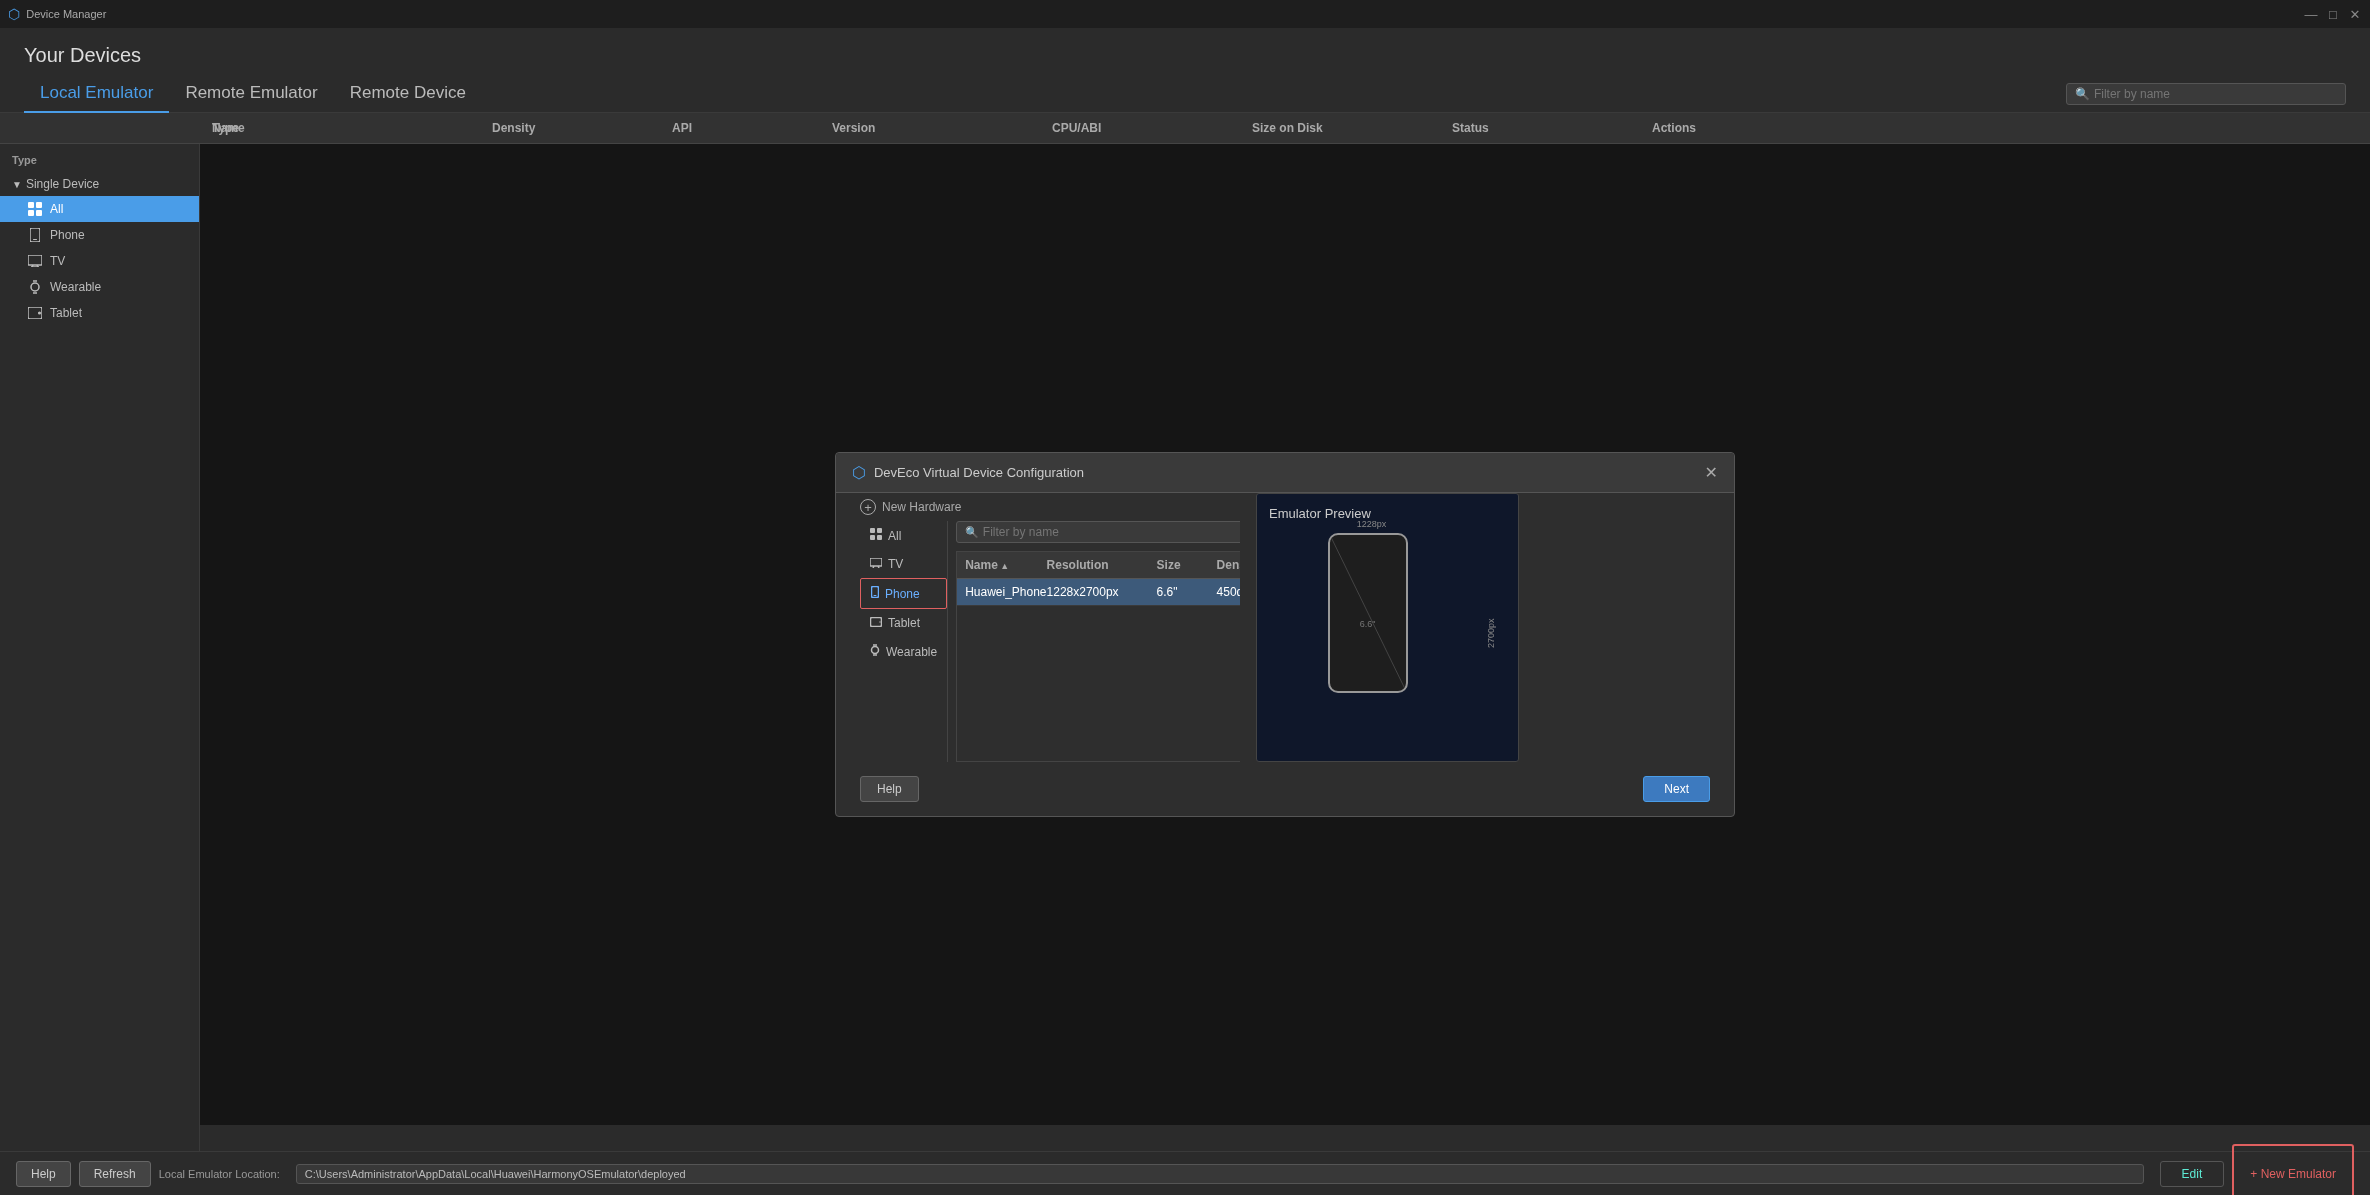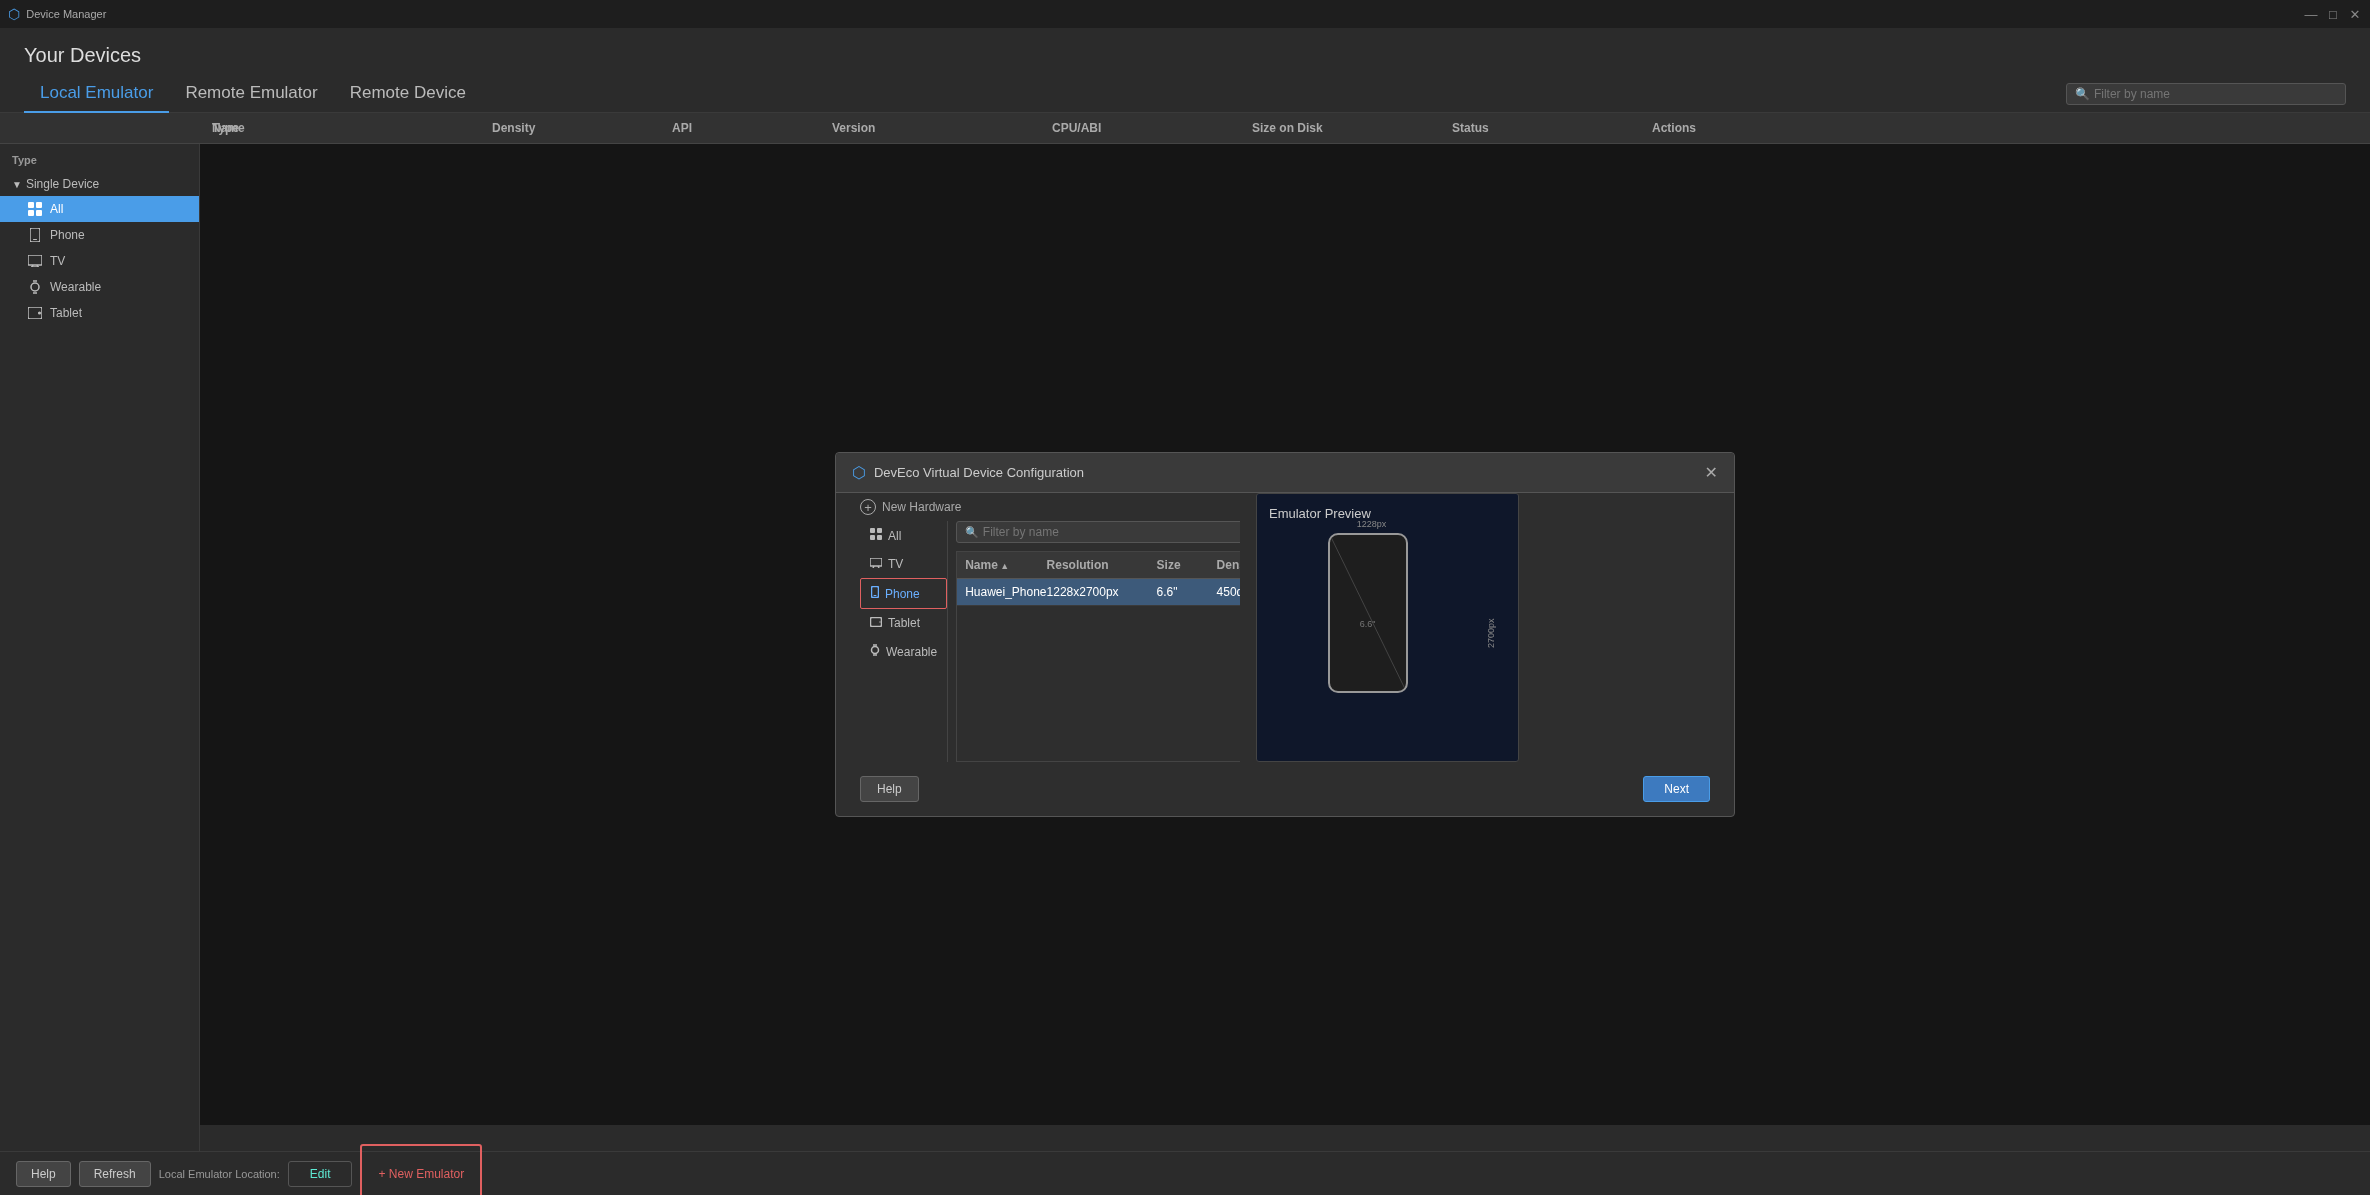--- a/index.html
+++ b/index.html
@@ -720,15 +720,16 @@
         </div>
       </div>
     </div>
   </div>
 </div>
 
 <div class="bottom-bar">
   <button class="btn-small">Help</button>
   <button class="btn-small">Refresh</button>
   <span class="location-label">Local Emulator Location:</span>
+  <span class="location-path">C:\Users\Administrator\AppData\Local\Huawei\HarmonyOSEmulator\deployed</span>
   <button class="btn-edit">Edit</button>
   <button class="btn-new-emulator">+ New Emulator</button>
 </div>
 
 </body></html>

